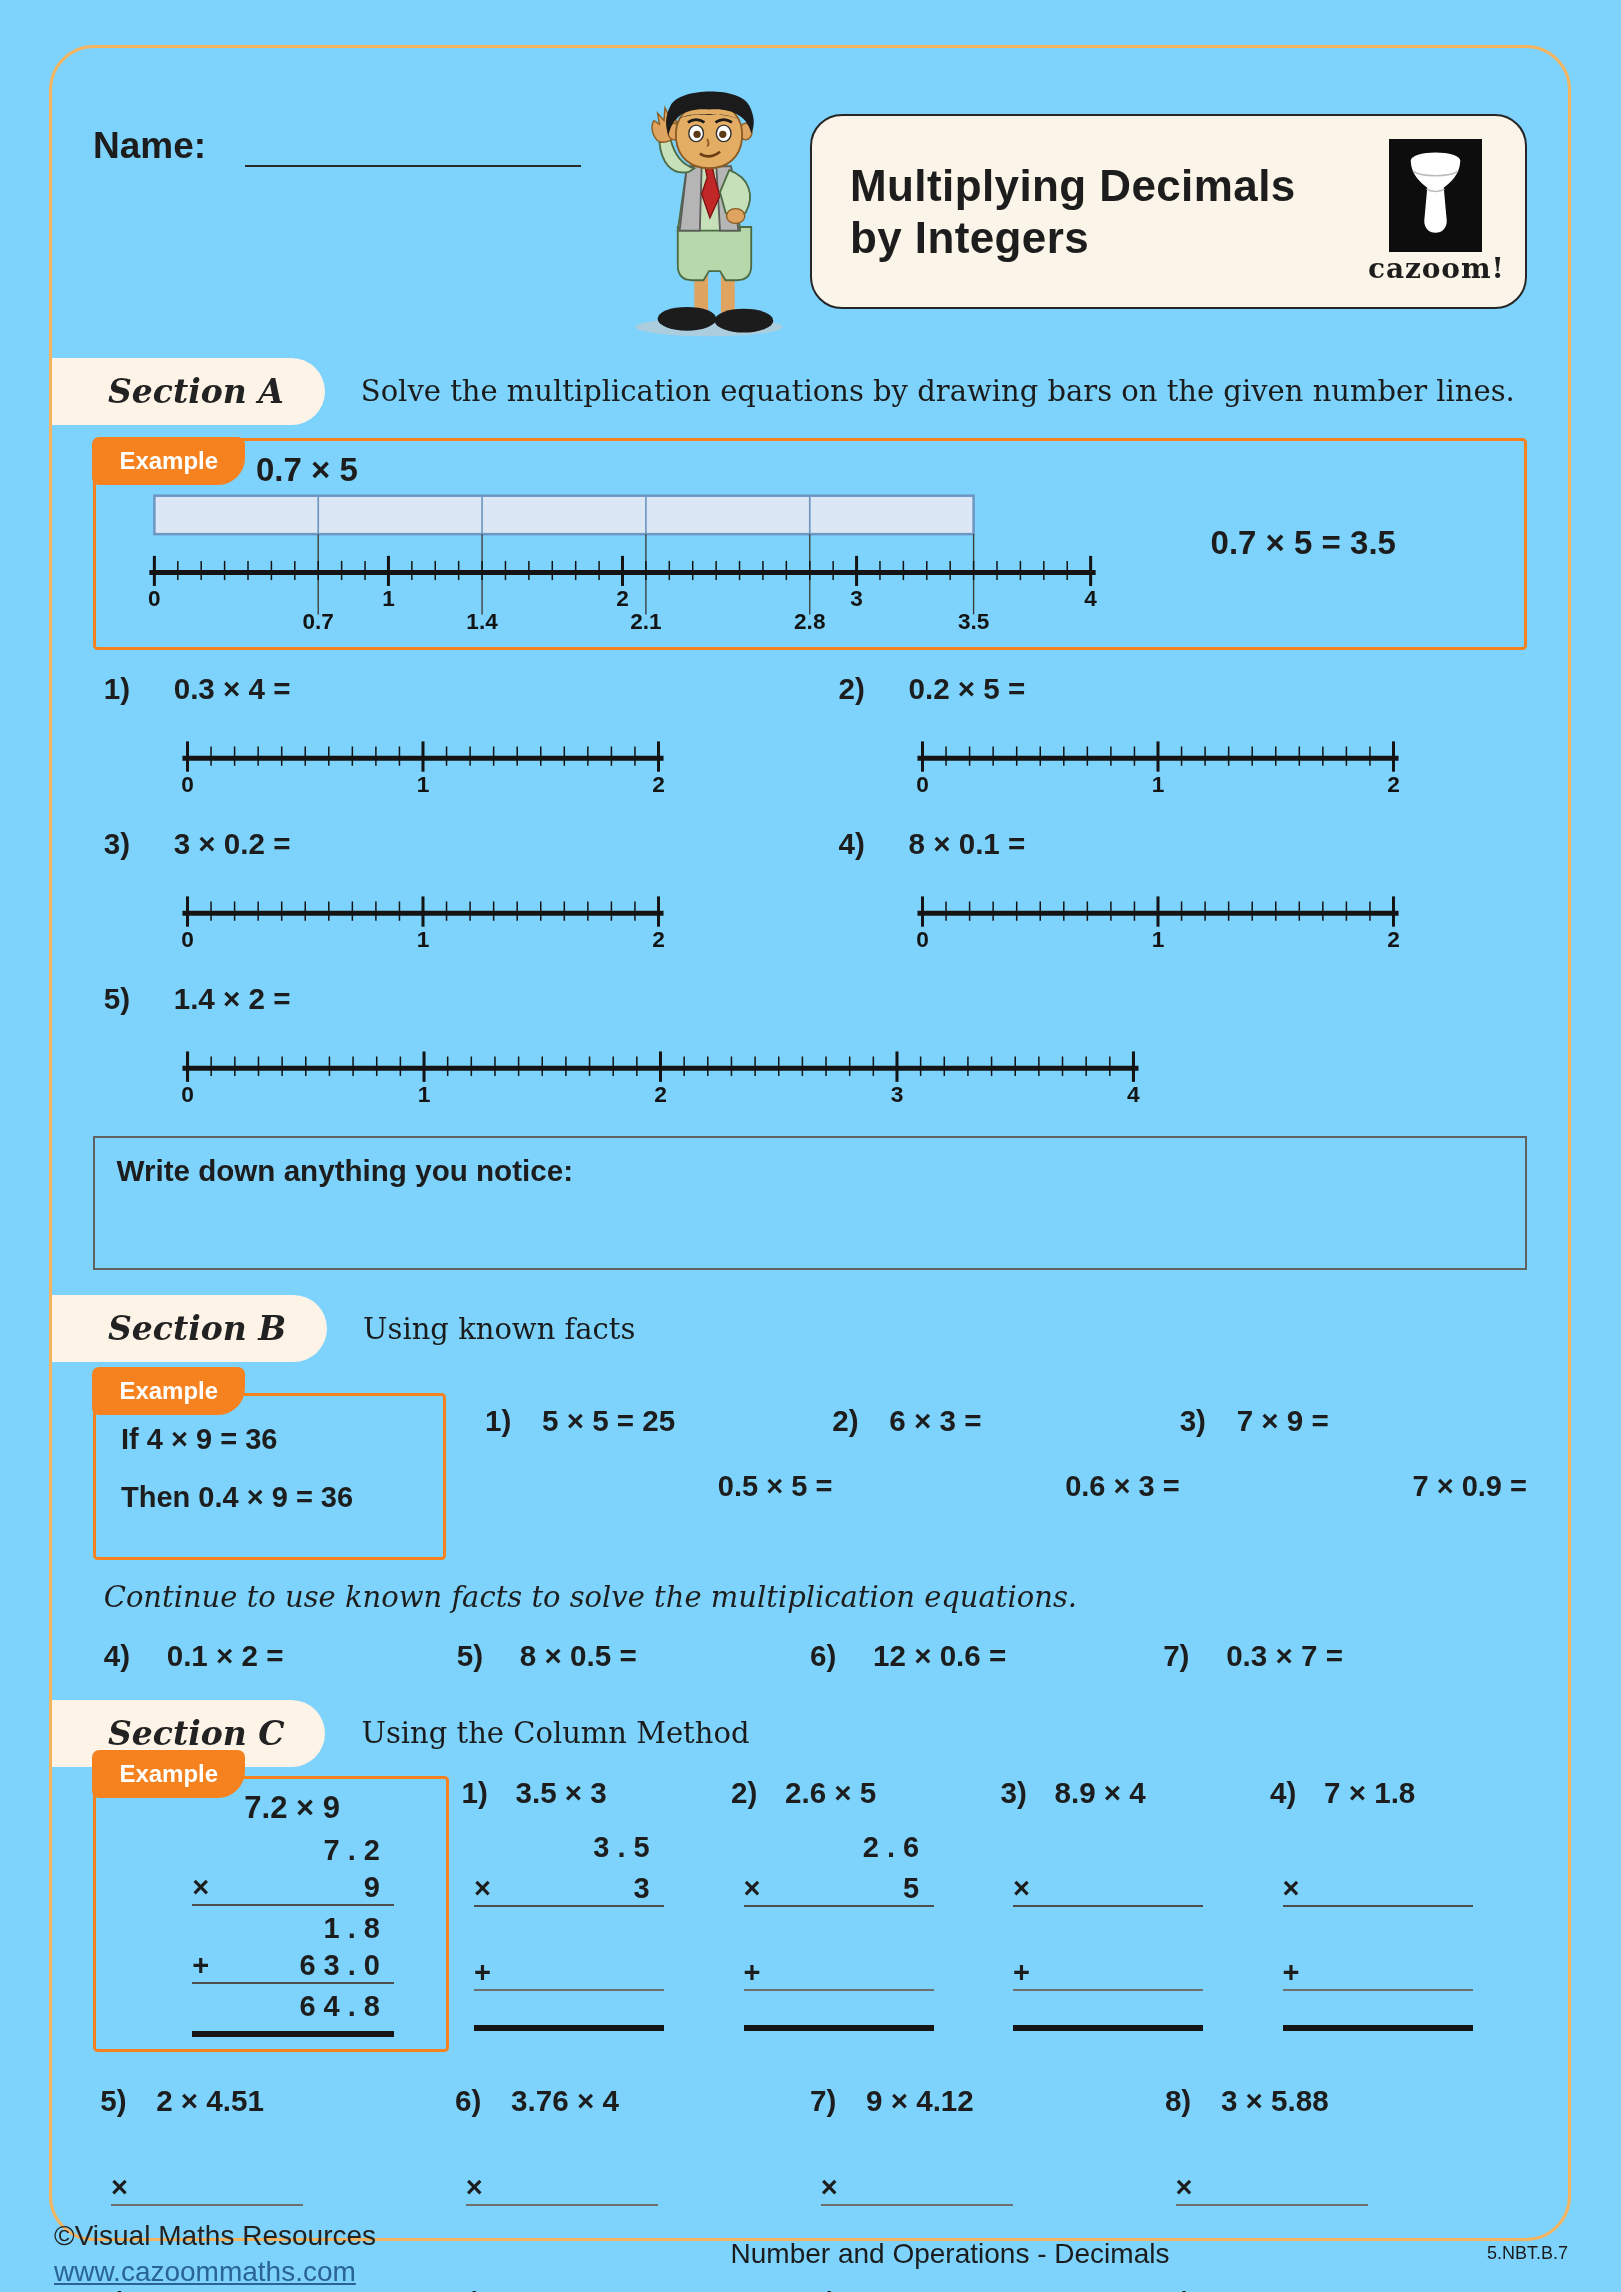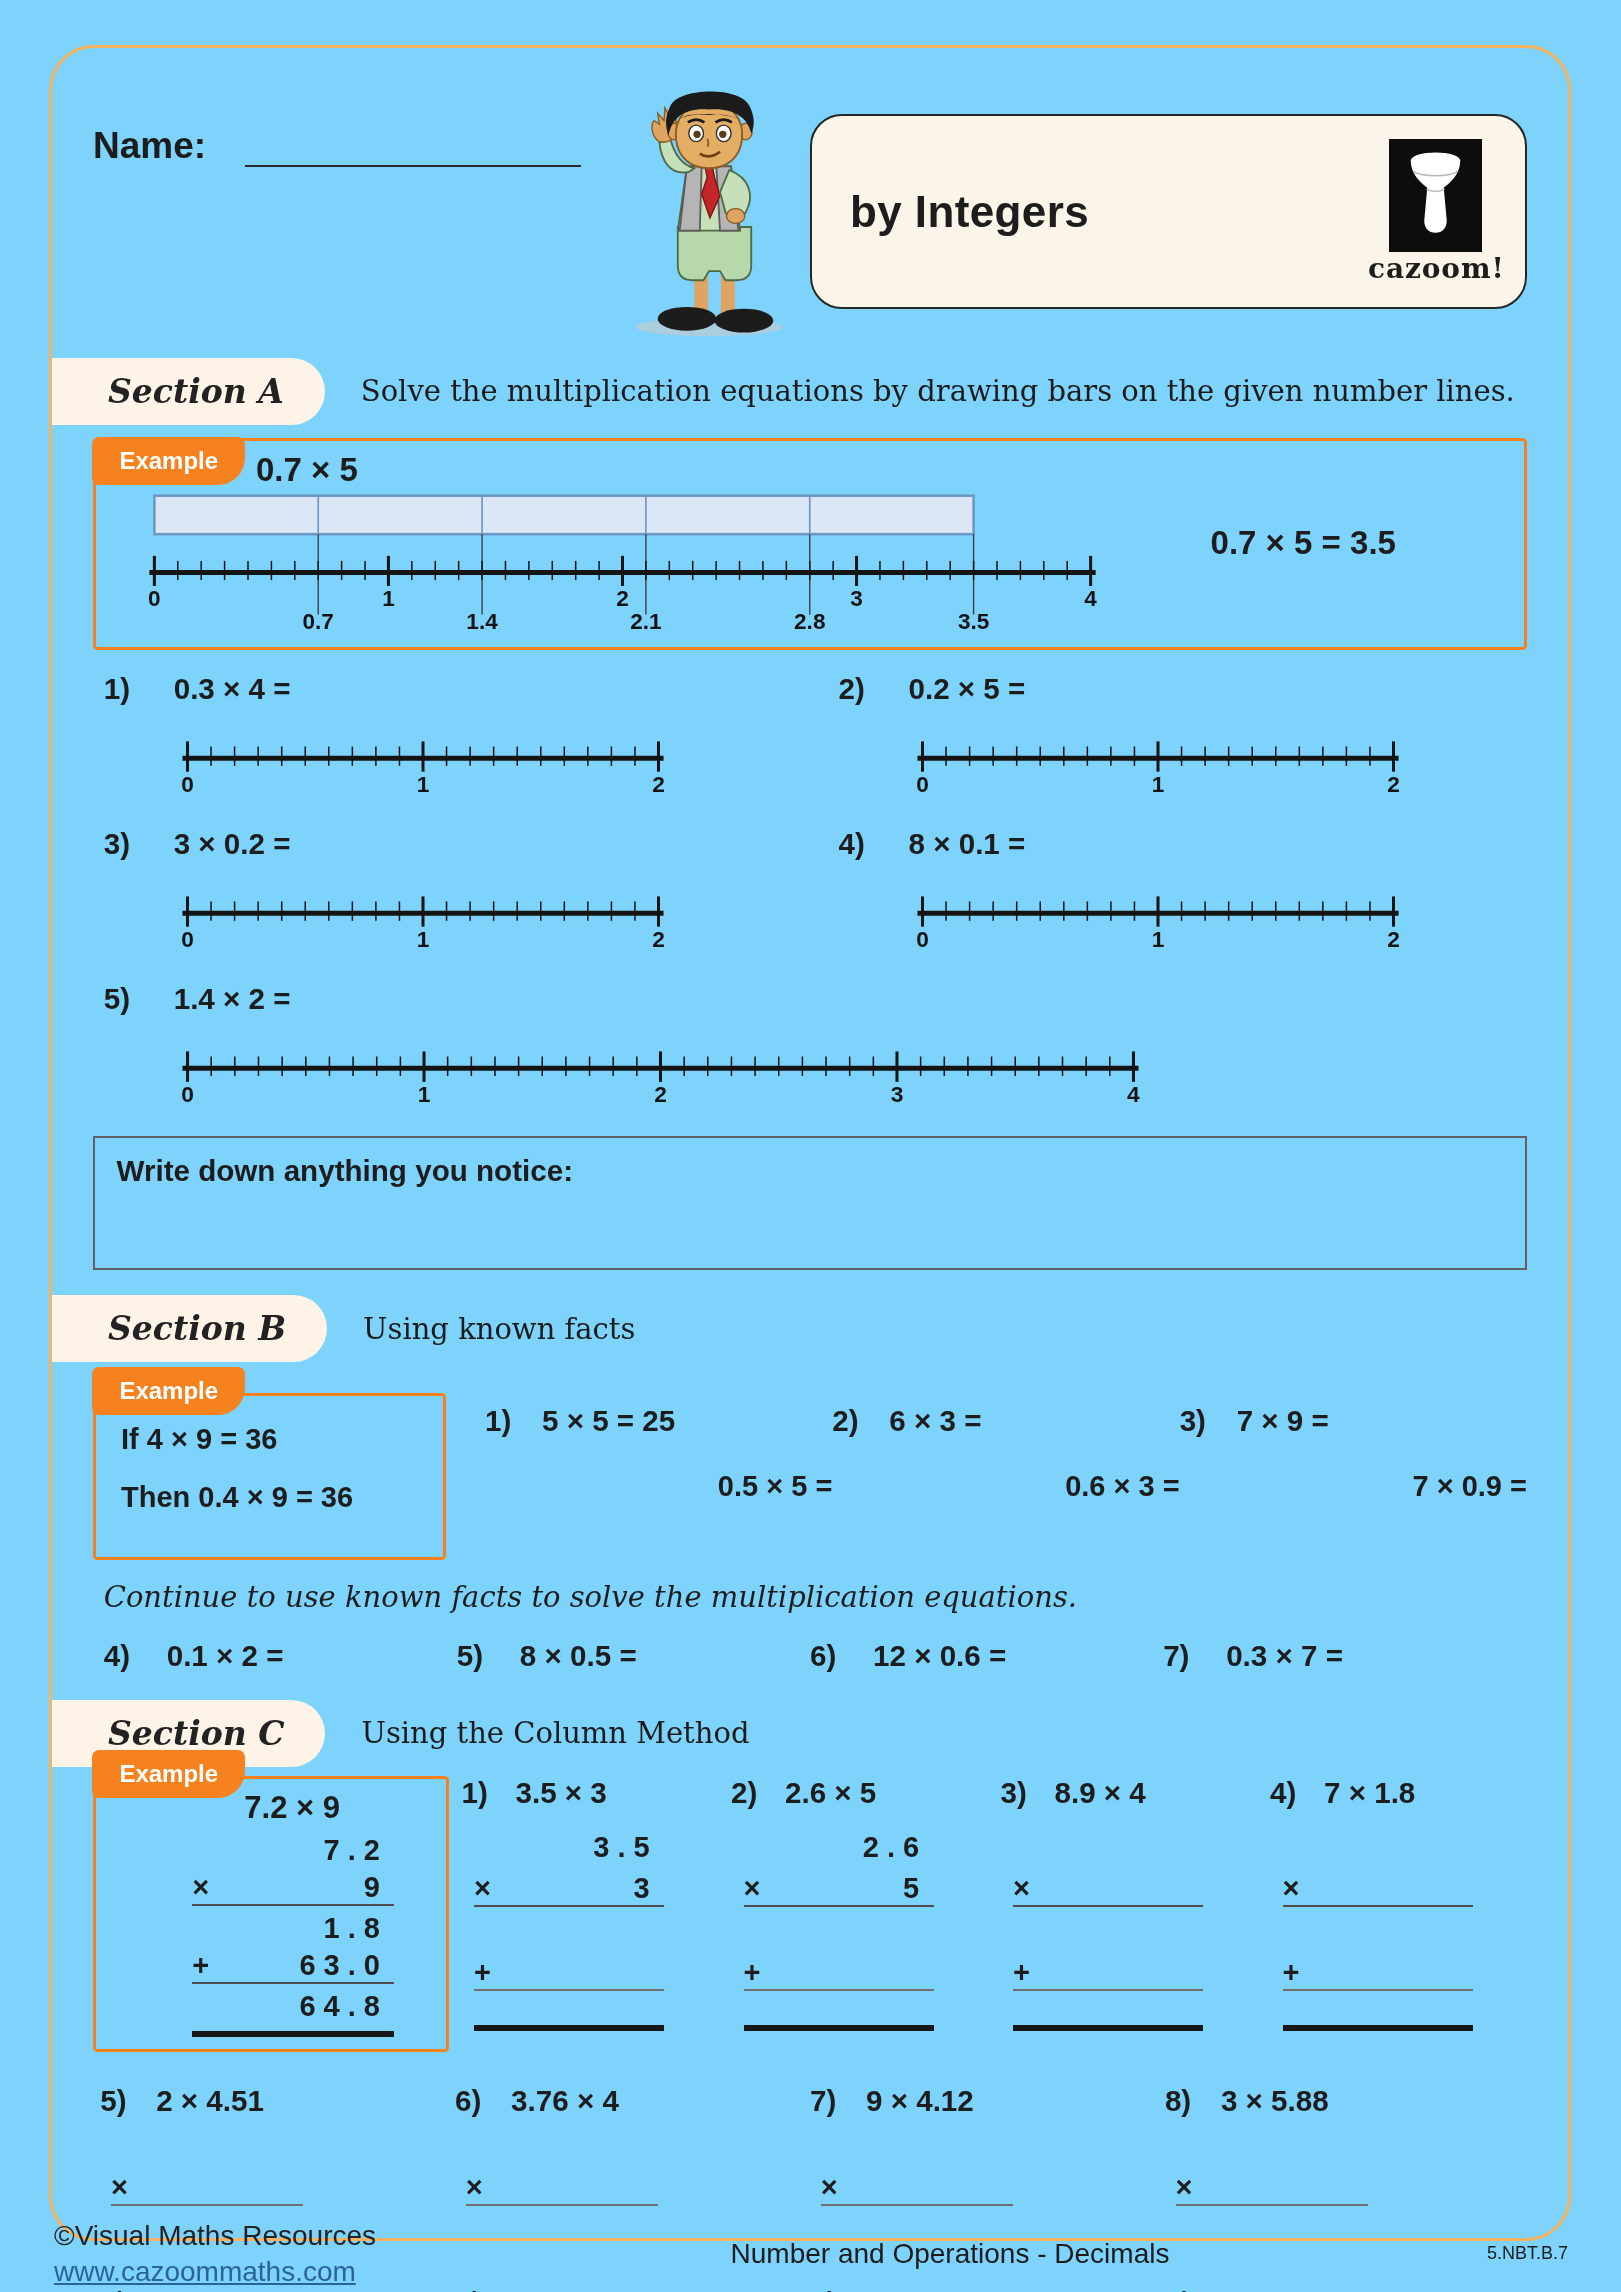--- a/index.html
+++ b/index.html
@@ -145,20 +145,21 @@
             <circle cx="115" cy="57" r="4" fill="#5c3a16"></circle>
             <path d="M77,44 Q86,38 95,44" fill="none" stroke="#1b1b1b" stroke-width="3"></path>
             <path d="M107,44 Q116,38 125,44" fill="none" stroke="#1b1b1b" stroke-width="3"></path>
             <path d="M98,62 Q101,68 98,70" fill="none" stroke="#8a5b23" stroke-width="2"></path>
             <path d="M90,78 Q100,85 112,76" fill="none" stroke="#6b3d12" stroke-width="3"></path>
           </svg>
         </div>
 
         <div class="titlebox">
           <div class="title">
+            <div>Multiplying Decimals</div>
             <div>by Integers</div>
           </div>
           <div class="logo">
             <div class="logo-rect">
               <svg viewBox="0 0 100 125" width="75" height="95">
                 <ellipse cx="50" cy="16" rx="33" ry="11" fill="#fff"></ellipse>
                 <path d="M17,16 C17,34 31,46 39,52 L35,96 C35,106 41,112 50,112 C59,112 65,106 65,96 L61,52 C69,46 83,34 83,16 Z" fill="#fff"></path>
                 <path d="M20,30 C30,38 70,38 80,30" fill="none" stroke="#bbb" stroke-width="2"></path>
                 <path d="M38,54 C44,58 56,58 62,54" fill="none" stroke="#bbb" stroke-width="2"></path>
               </svg>

